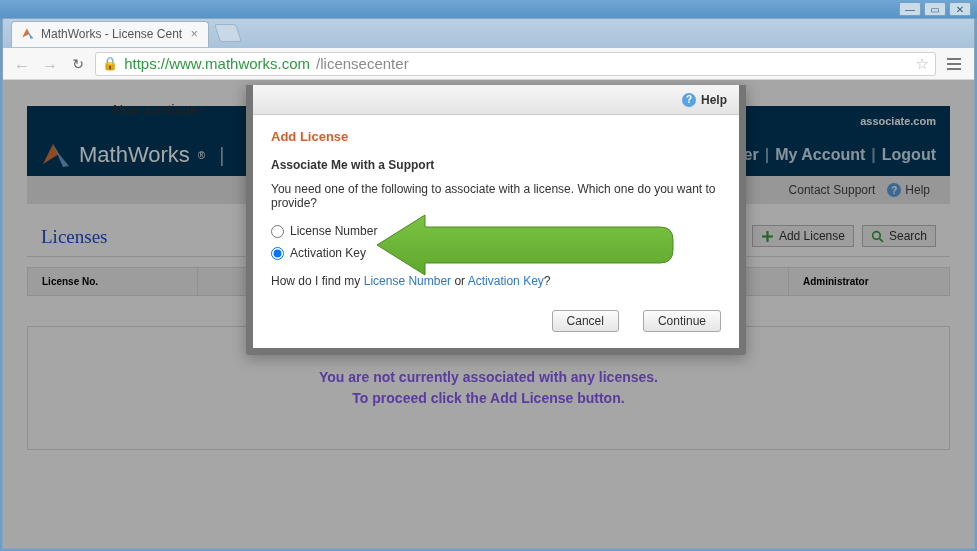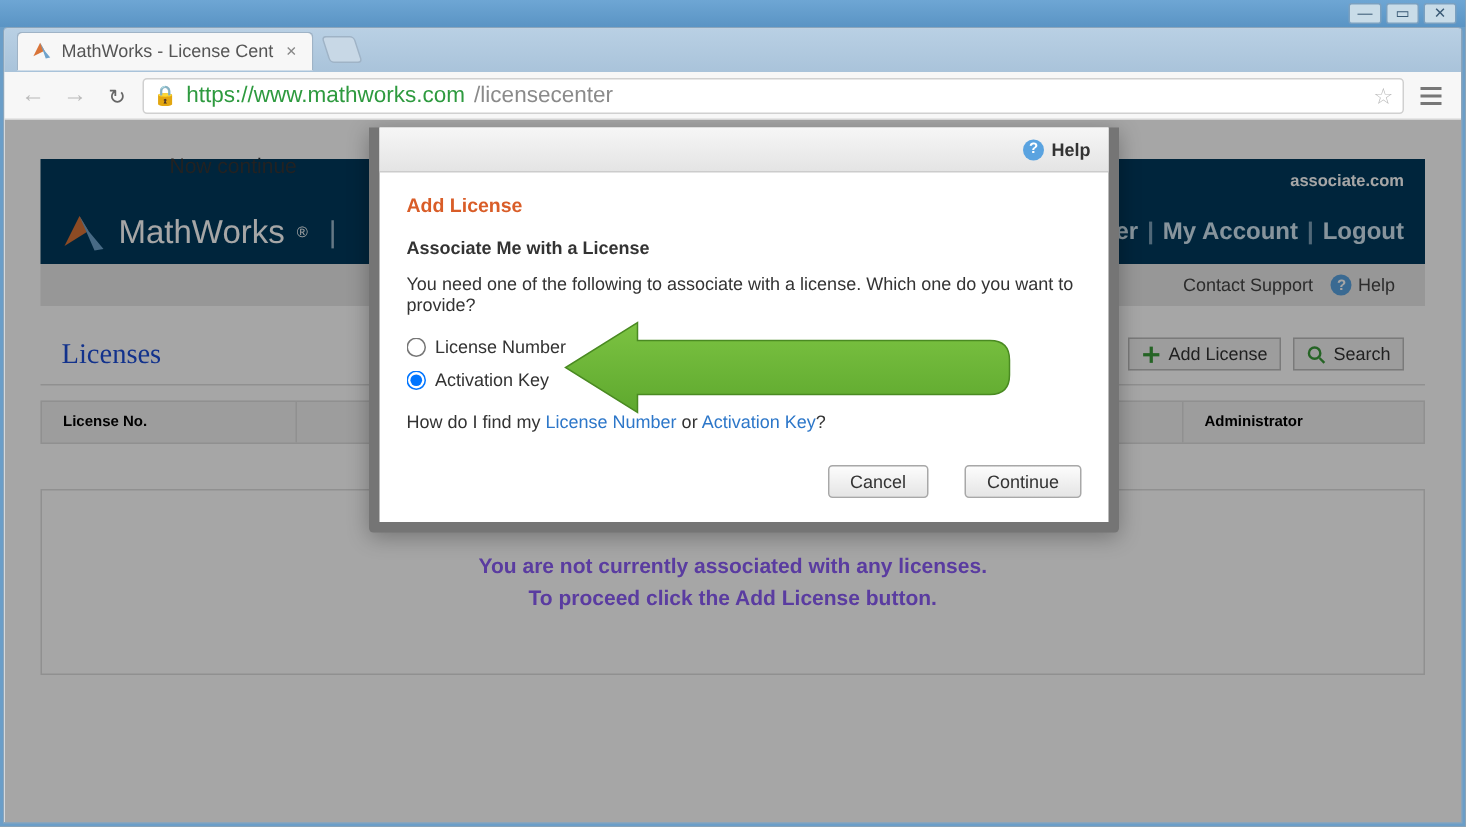--- a/index.html
+++ b/index.html
@@ -204,21 +204,21 @@
     <div class="dim"></div>
 
     <div class="modal-wrap">
       <div class="modal">
         <div class="modal-titlebar">
           <span class="help-ico-round">?</span>
           <span style="font-weight:bold">Help</span>
         </div>
         <div class="modal-body">
           <div class="modal-heading">Add License</div>
-          <div class="modal-sub">Associate Me with a License</div>
+          <div class="modal-sub">Associate Me with a Support</div>
           <div class="modal-instr">You need one of the following to associate with a license. Which one do you want to provide?</div>
 
           <label class="radio-row">
             <input type="radio" name="assoc" style="">
             <span>License Number</span>
           </label>
           <label class="radio-row">
             <input type="radio" name="assoc" checked="" style="">
             <span>Activation Key</span>
           </label>

